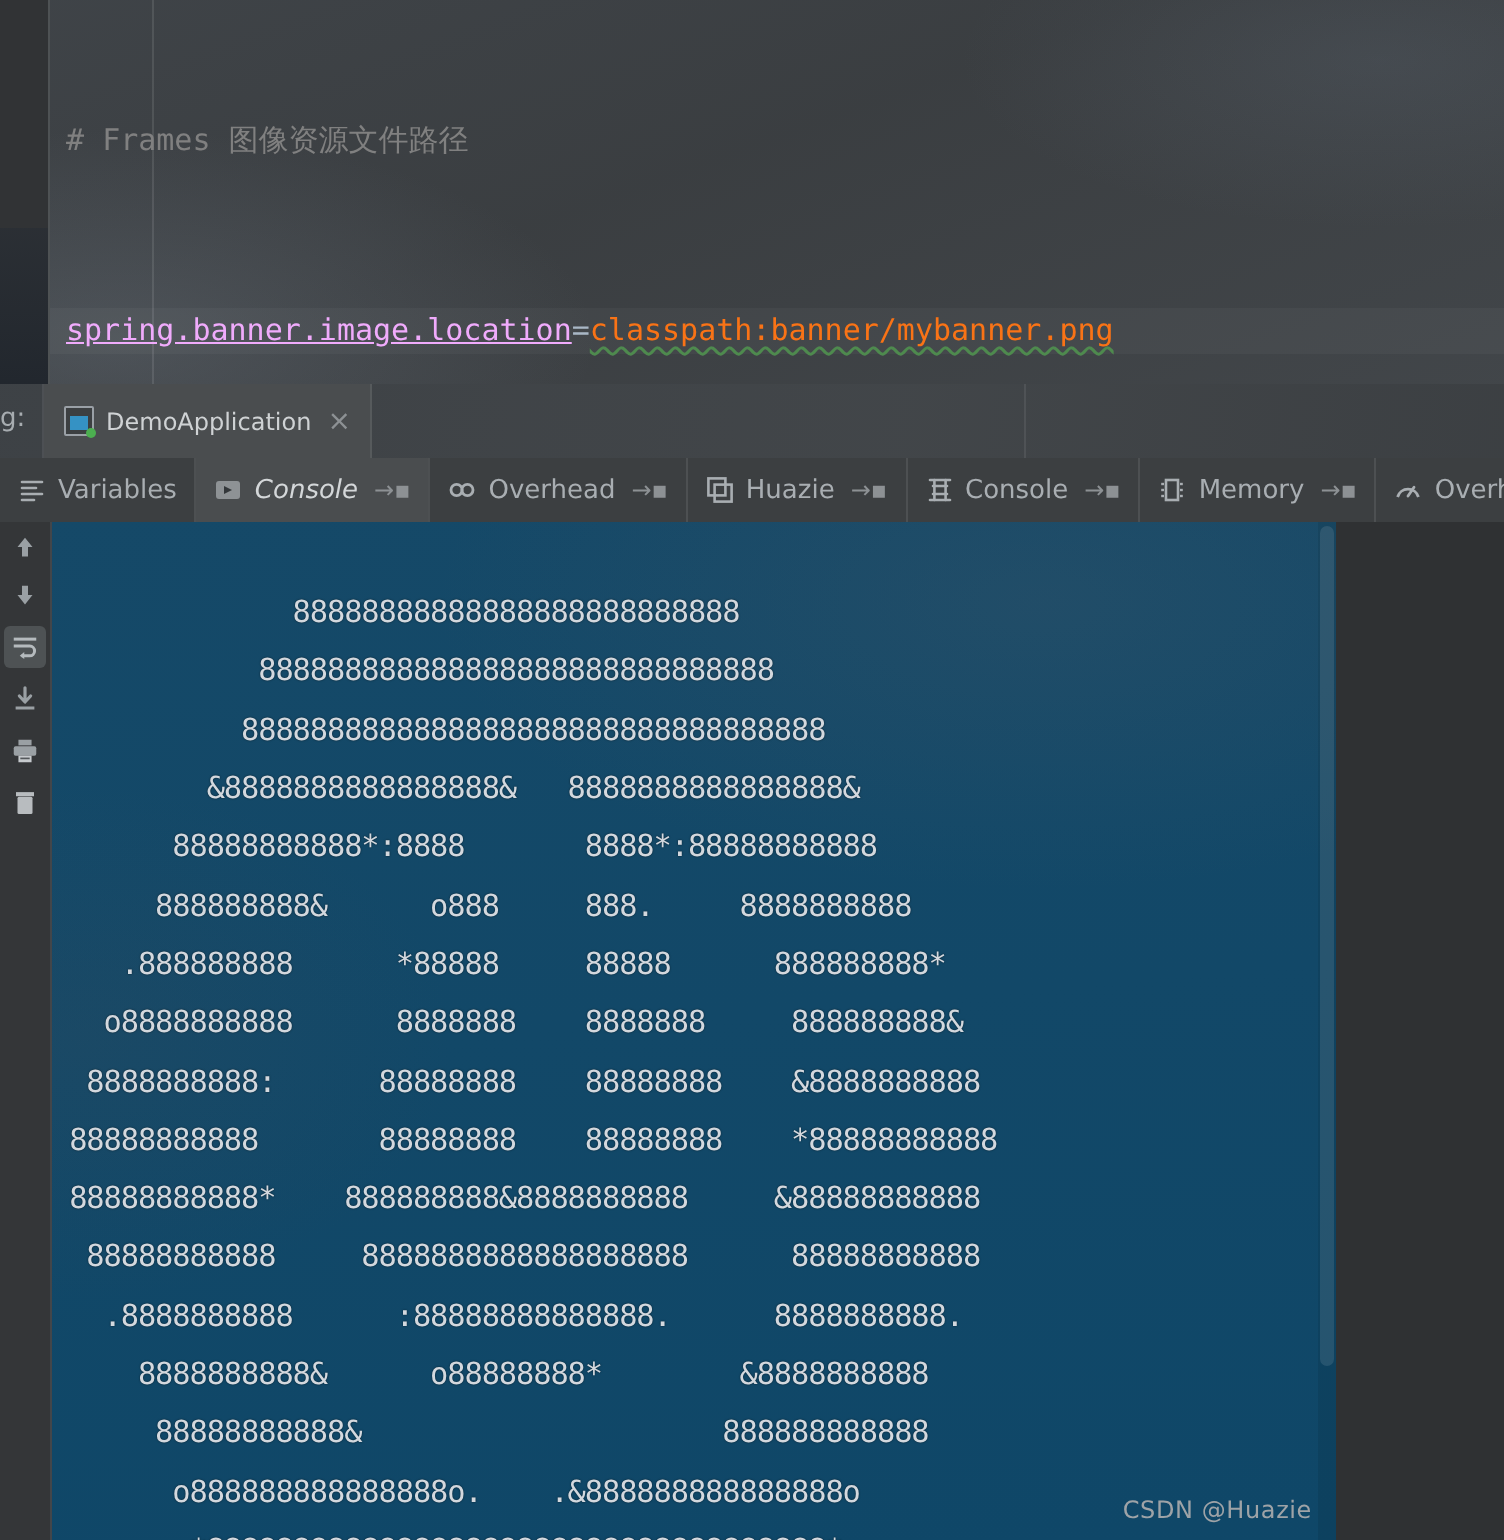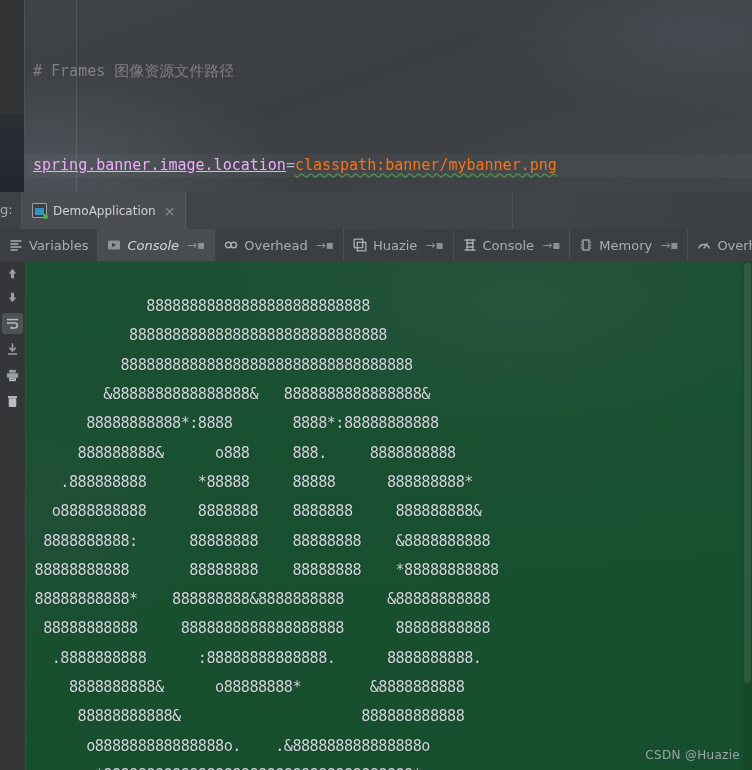--- a/index.html
+++ b/index.html
@@ -184,22 +184,22 @@
     font-size: 12px;
     color: #8d9194;
     margin-left: 2px;
   }
   .dbg-icon { width: 14px; height: 14px; flex: 0 0 14px; }
 
   
   .console {
     position: absolute;
     left: 0; top: 261px;
-    width: 752px; height: 509px;
-    background: #14532d;
+    width: 668px; height: 509px;
+    background: #0c4a6e;
     overflow: hidden;
   }
   .console-photo {
     position: absolute; inset: 0;
     background:
       radial-gradient(ellipse 420px 200px at 520px 40px, rgba(86,94,104,.20), rgba(86,94,104,0) 72%),
       radial-gradient(ellipse 260px 180px at 40px 260px, rgba(70,78,88,.16), rgba(70,78,88,0) 72%),
       linear-gradient(175deg, rgba(62,68,76,.18), rgba(40,45,52,.10));
     pointer-events: none;
   }

